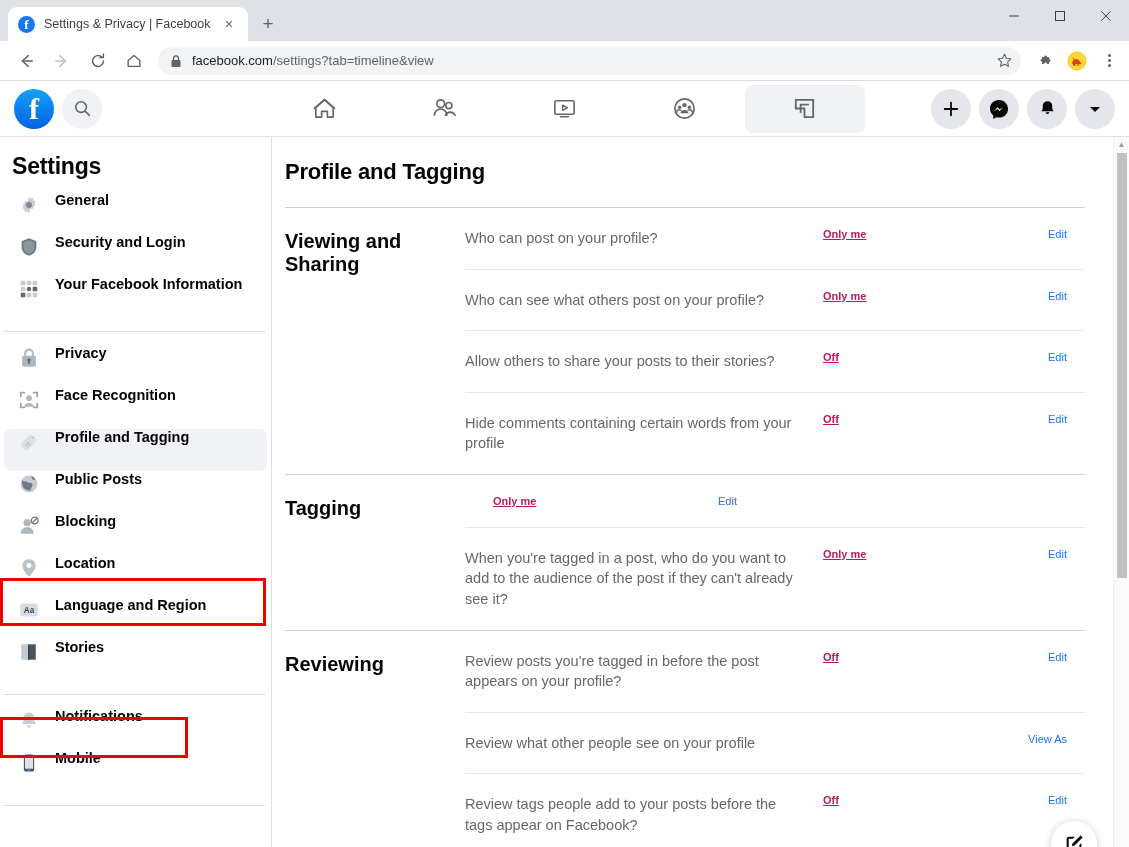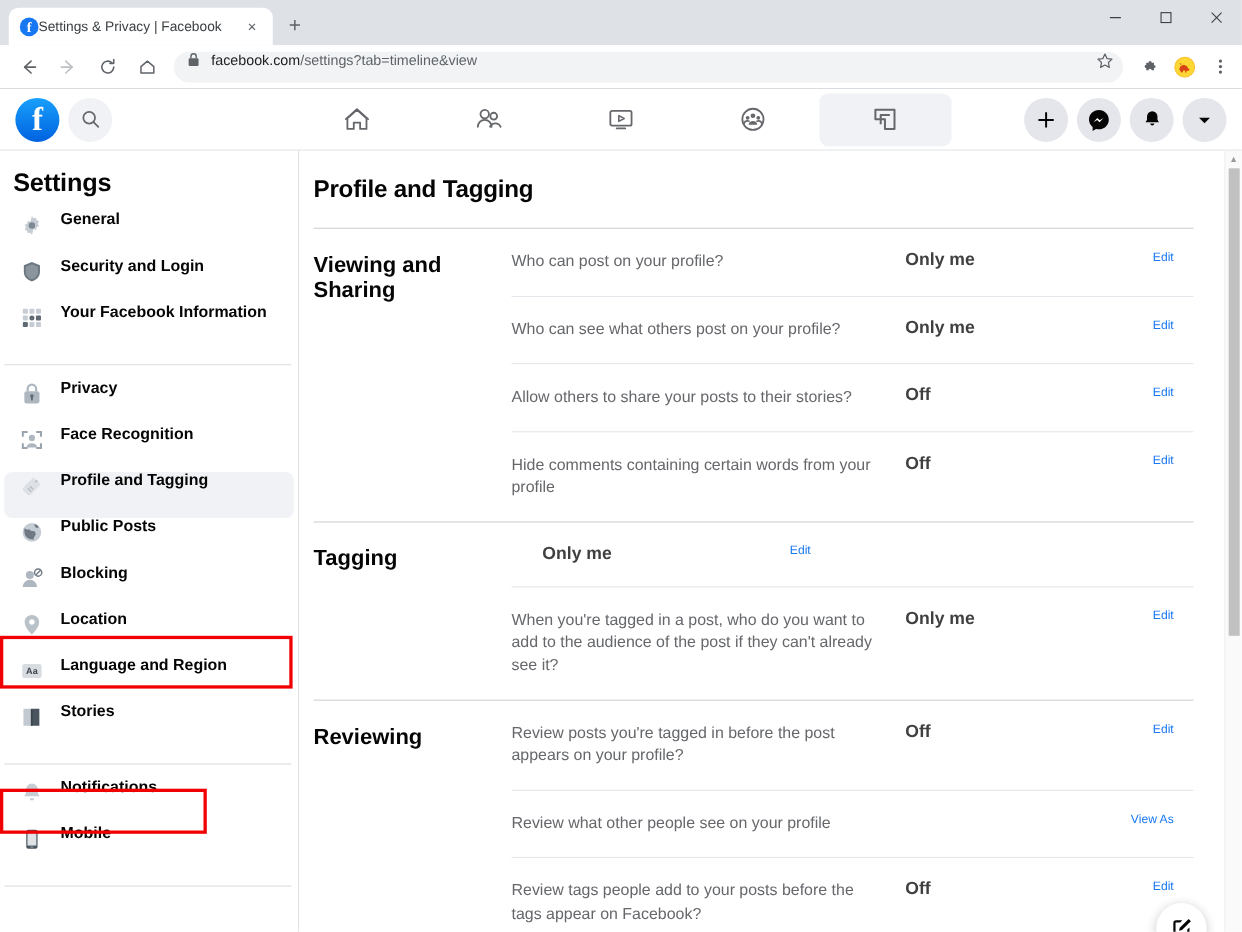--- a/index.html
+++ b/index.html
@@ -25,21 +25,21 @@
   }
   .tab-favicon {
     width: 17px; height: 17px; border-radius: 50%;
     background: #1877f2; flex: 0 0 auto;
     display: flex; align-items: center; justify-content: center;
     color: #fff; font-weight: bold; font-size: 13px;
     font-family: "Liberation Serif", serif;
     line-height: 1;
   }
   .tab-title {
-    font-size: 12.5px; color: #3c4043;
+    margin-left: 9px; font-size: 12.5px; color: #3c4043;
     white-space: nowrap; overflow: hidden; text-overflow: ellipsis;
     flex: 1 1 auto;
   }
   .tab-close {
     width: 18px; height: 18px; flex: 0 0 auto;
     display: flex; align-items: center; justify-content: center;
     color: #5f6368; font-size: 14px; border-radius: 50%;
   }
   .newtab {
     width: 28px; height: 28px; margin-left: 6px; margin-bottom: 3px;
@@ -62,21 +62,21 @@
   }
   .tb-icon {
     width: 28px; height: 28px; margin: 0 4px;
     display: flex; align-items: center; justify-content: center;
     color: #5f6368; border-radius: 50%; flex: 0 0 auto;
   }
   .tb-icon.disabled { color: #bdc1c6; }
   .omnibox {
     flex: 1 1 auto; height: 28px; background: #f1f3f4;
     border-radius: 14px; margin: 0 8px 0 6px;
-    display: flex; padding: 0 12px;
+    display: flex; align-items: center; padding: 0 12px;
     position: relative;
   }
   .omnibox .lock { margin-right: 10px; color: #5f6368; display:flex; }
   .url { font-size: 13px; color: #202124; white-space: nowrap; }
   .url .path { color: #5f6368; }
   .omni-star {
     position: absolute; right: 8px; color: #5f6368; display: flex;
   }
   .ext-icon {
     width: 22px; height: 22px; margin: 0 5px; flex: 0 0 auto;
@@ -184,22 +184,23 @@
     display: flex; align-items: flex-start;
     padding: 20px 0 20px 0;
     border-top: 1px solid #e4e6eb;
   }
   .row:first-child { border-top: none; }
   .row-q {
     flex: 1 1 auto; max-width: 330px;
     font-size: 14.5px; color: #65676b; line-height: 1.42;
   }
   .row-v {
-    flex: 0 0 200px; font-size: 16px; font-weight: bold; color: #404040;
+    flex: 0 0 200px; font-size: 11px; font-weight: bold; color: #be185d;
     padding-left: 28px;
+    text-decoration: underline;
   }
   .row-a {
     flex: 0 0 72px; text-align: right;
     font-size: 11px; color: #1877f2;
   }
 
   
   .fab {
     position: absolute; right: 32px; bottom: 20px;
     width: 46px; height: 46px; border-radius: 50%;

